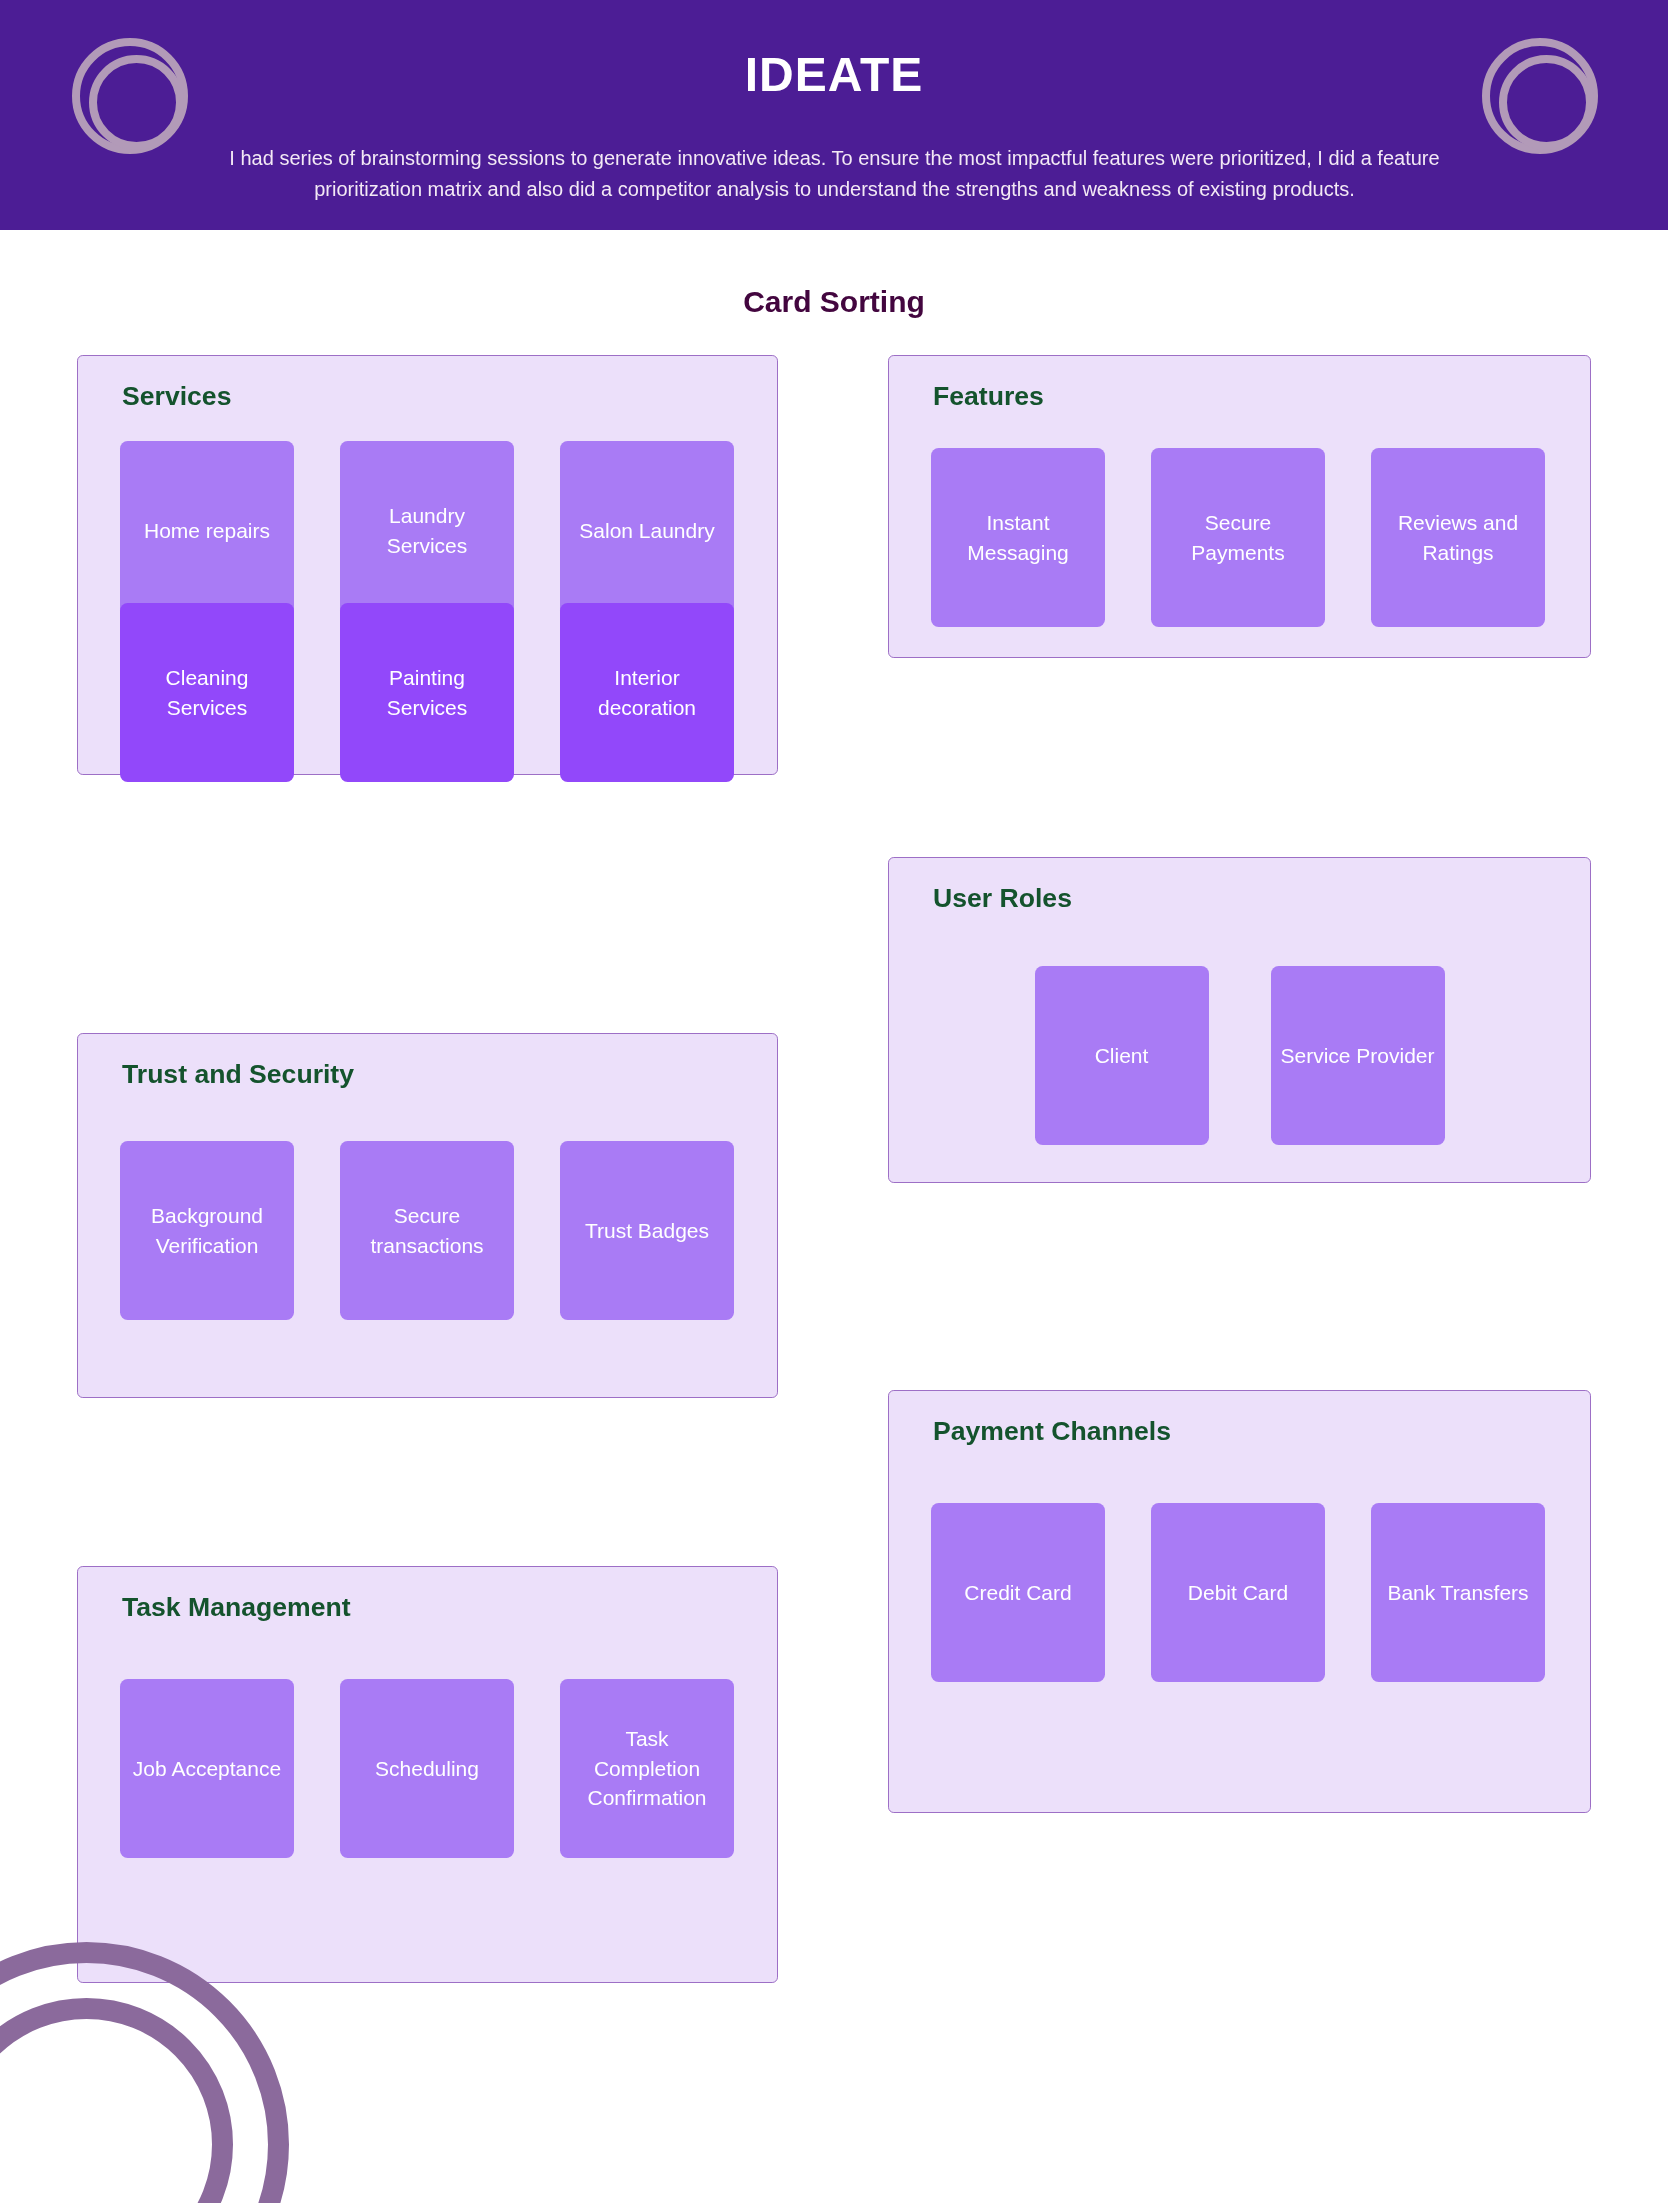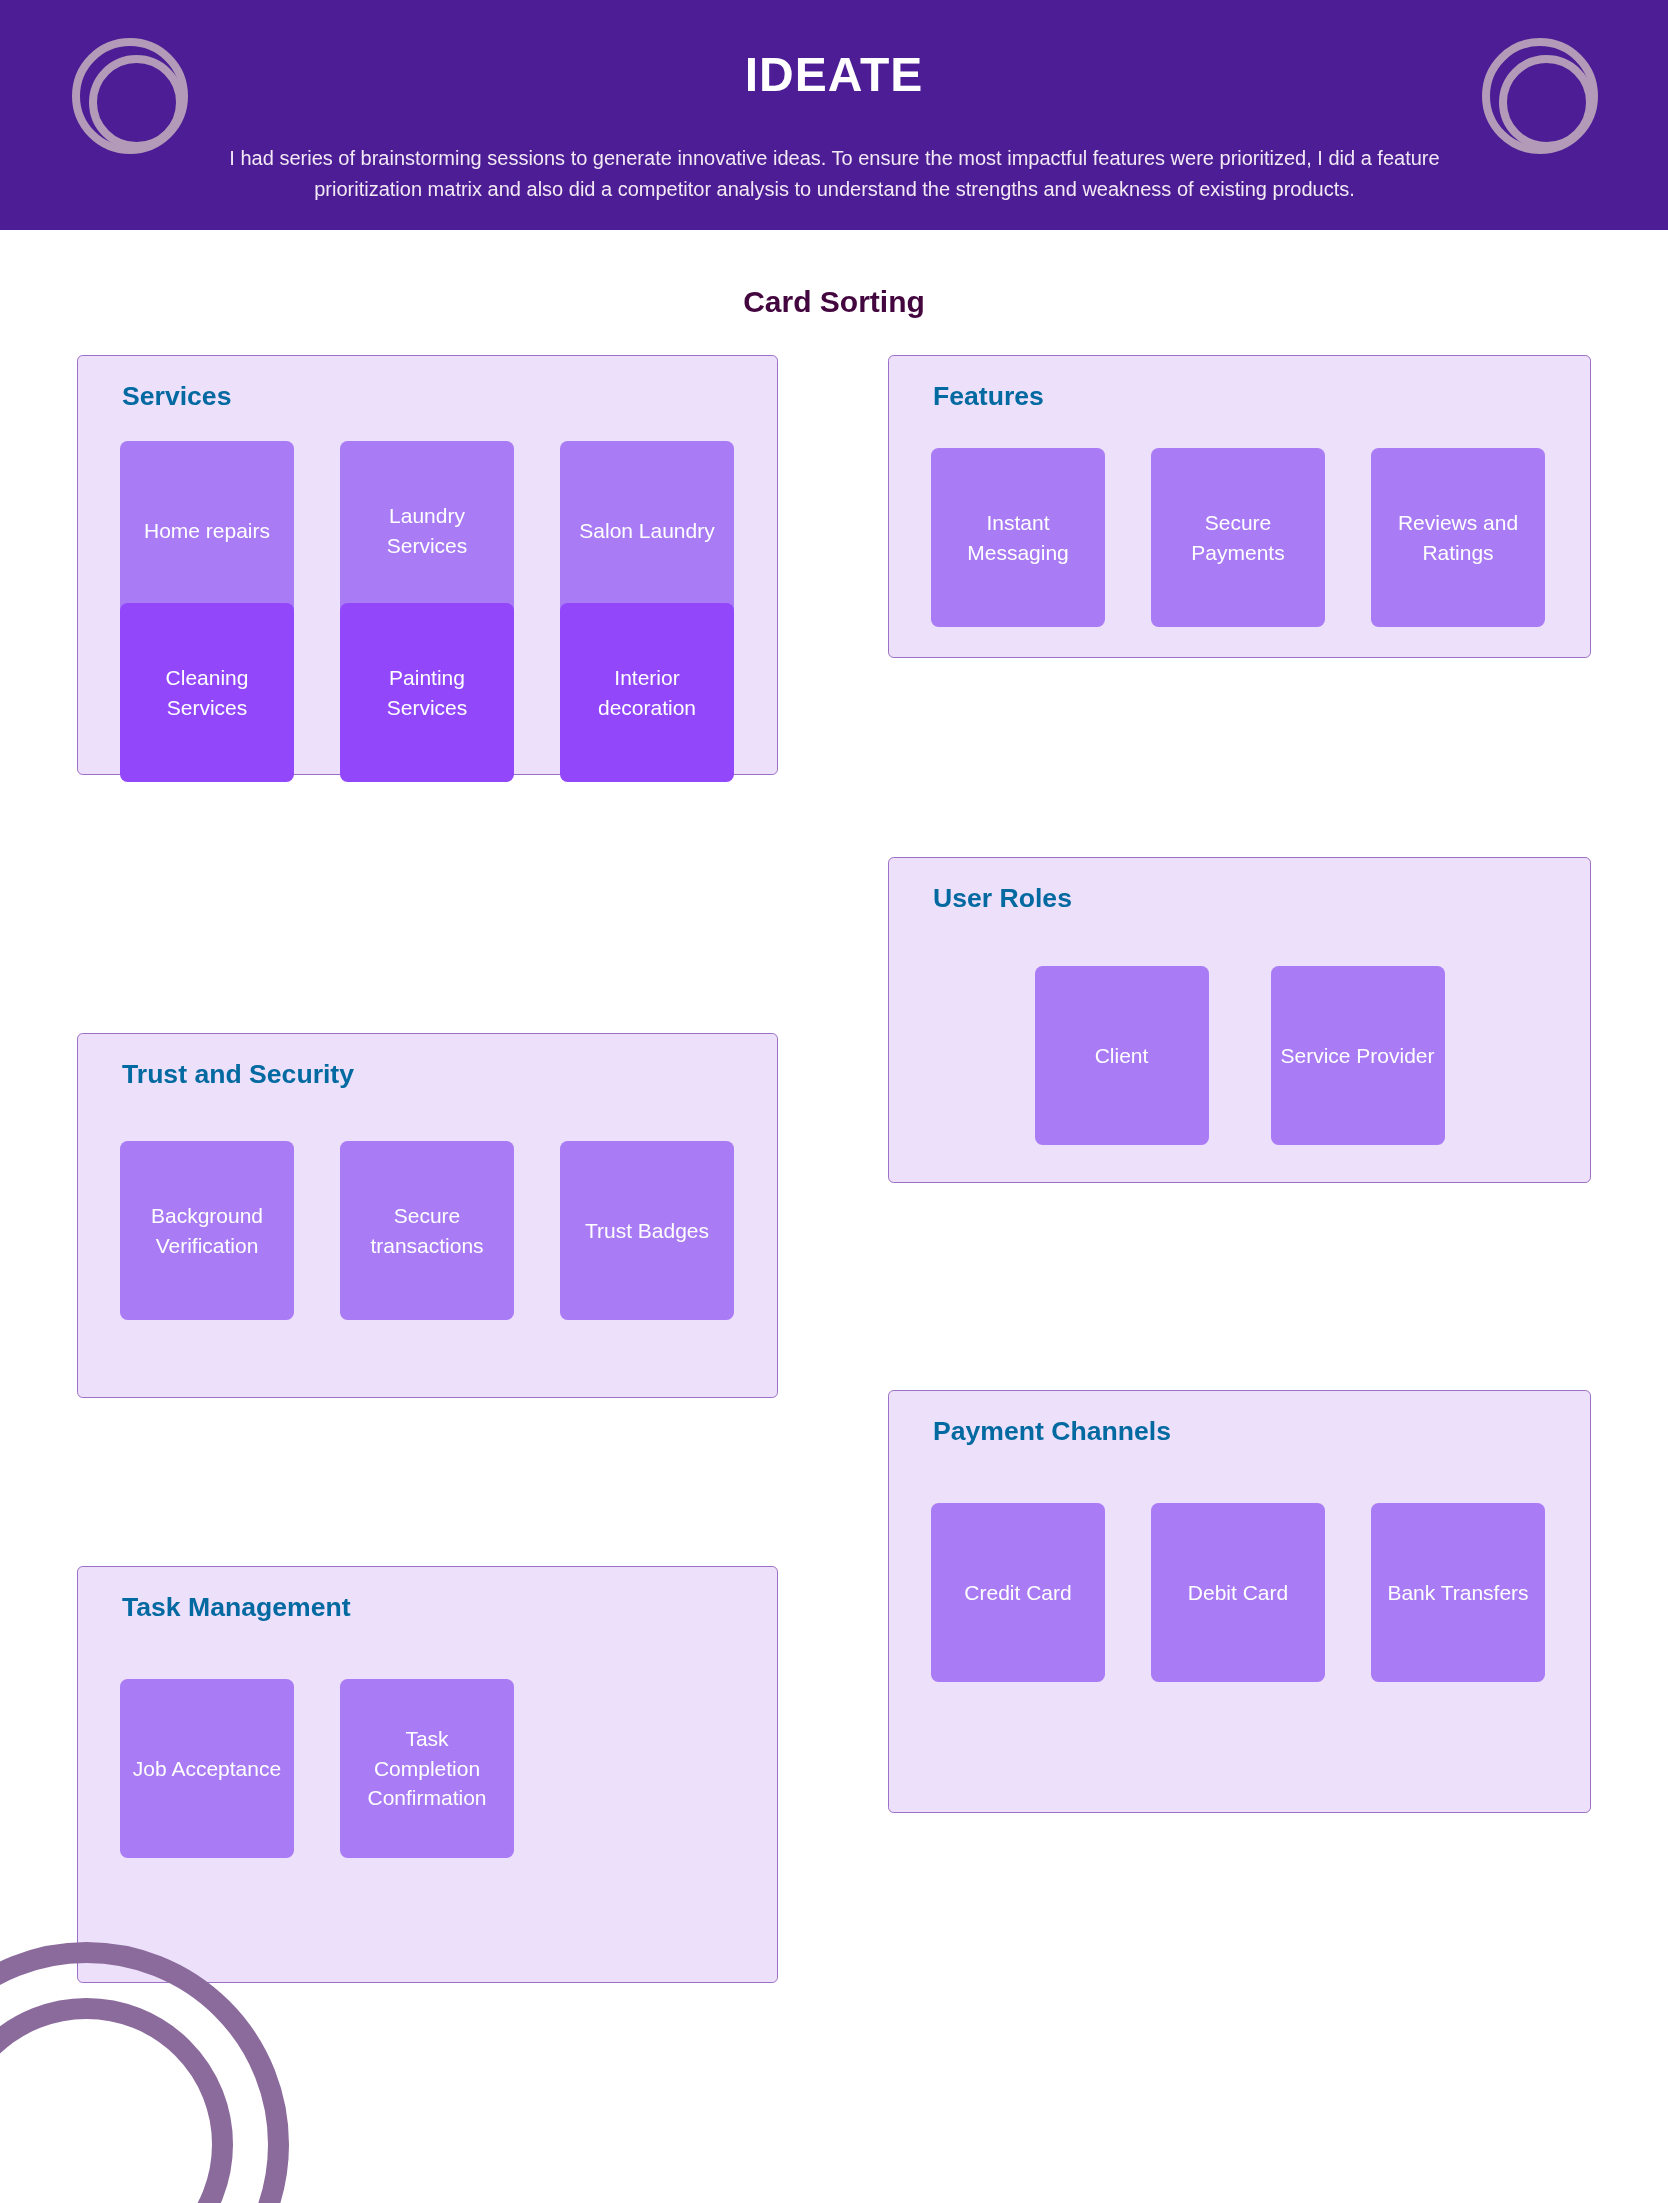--- a/index.html
+++ b/index.html
@@ -91,21 +91,21 @@
     position: absolute;
     background: #ece0fa;
     border: 1.4px solid #9d6fc6;
     border-radius: 5.8px;
     box-sizing: border-box;
   }
   .panel-title {
     position: absolute;
     left: 44px;
     top: 25px;
-    color: #0369a1;
+    color: #14532d;
     font-size: 26.6px;
     font-weight: bold;
   }
   .card-row {
     position: absolute;
     left: 42px;
     display: flex;
     gap: 46px;
   }
   .card-row.centered { left: 0; width: 100%; justify-content: center; gap: 46px; }
@@ -192,20 +192,21 @@
       <div class="card">Background Verification</div>
       <div class="card">Secure transactions</div>
       <div class="card">Trust Badges</div>
     </div>
   </div>
 
   <div class="panel" id="panel-tasks">
     <div class="panel-title">Task Management</div>
     <div class="card-row" style="top:112px;">
       <div class="card">Job Acceptance</div>
+      <div class="card">Scheduling</div>
       <div class="card">Task Completion Confirmation</div>
     </div>
   </div>
 
   <div class="panel" id="panel-features">
     <div class="panel-title">Features</div>
     <div class="card-row" style="top:92px;">
       <div class="card">Instant Messaging</div>
       <div class="card">Secure Payments</div>
       <div class="card">Reviews and Ratings</div>

